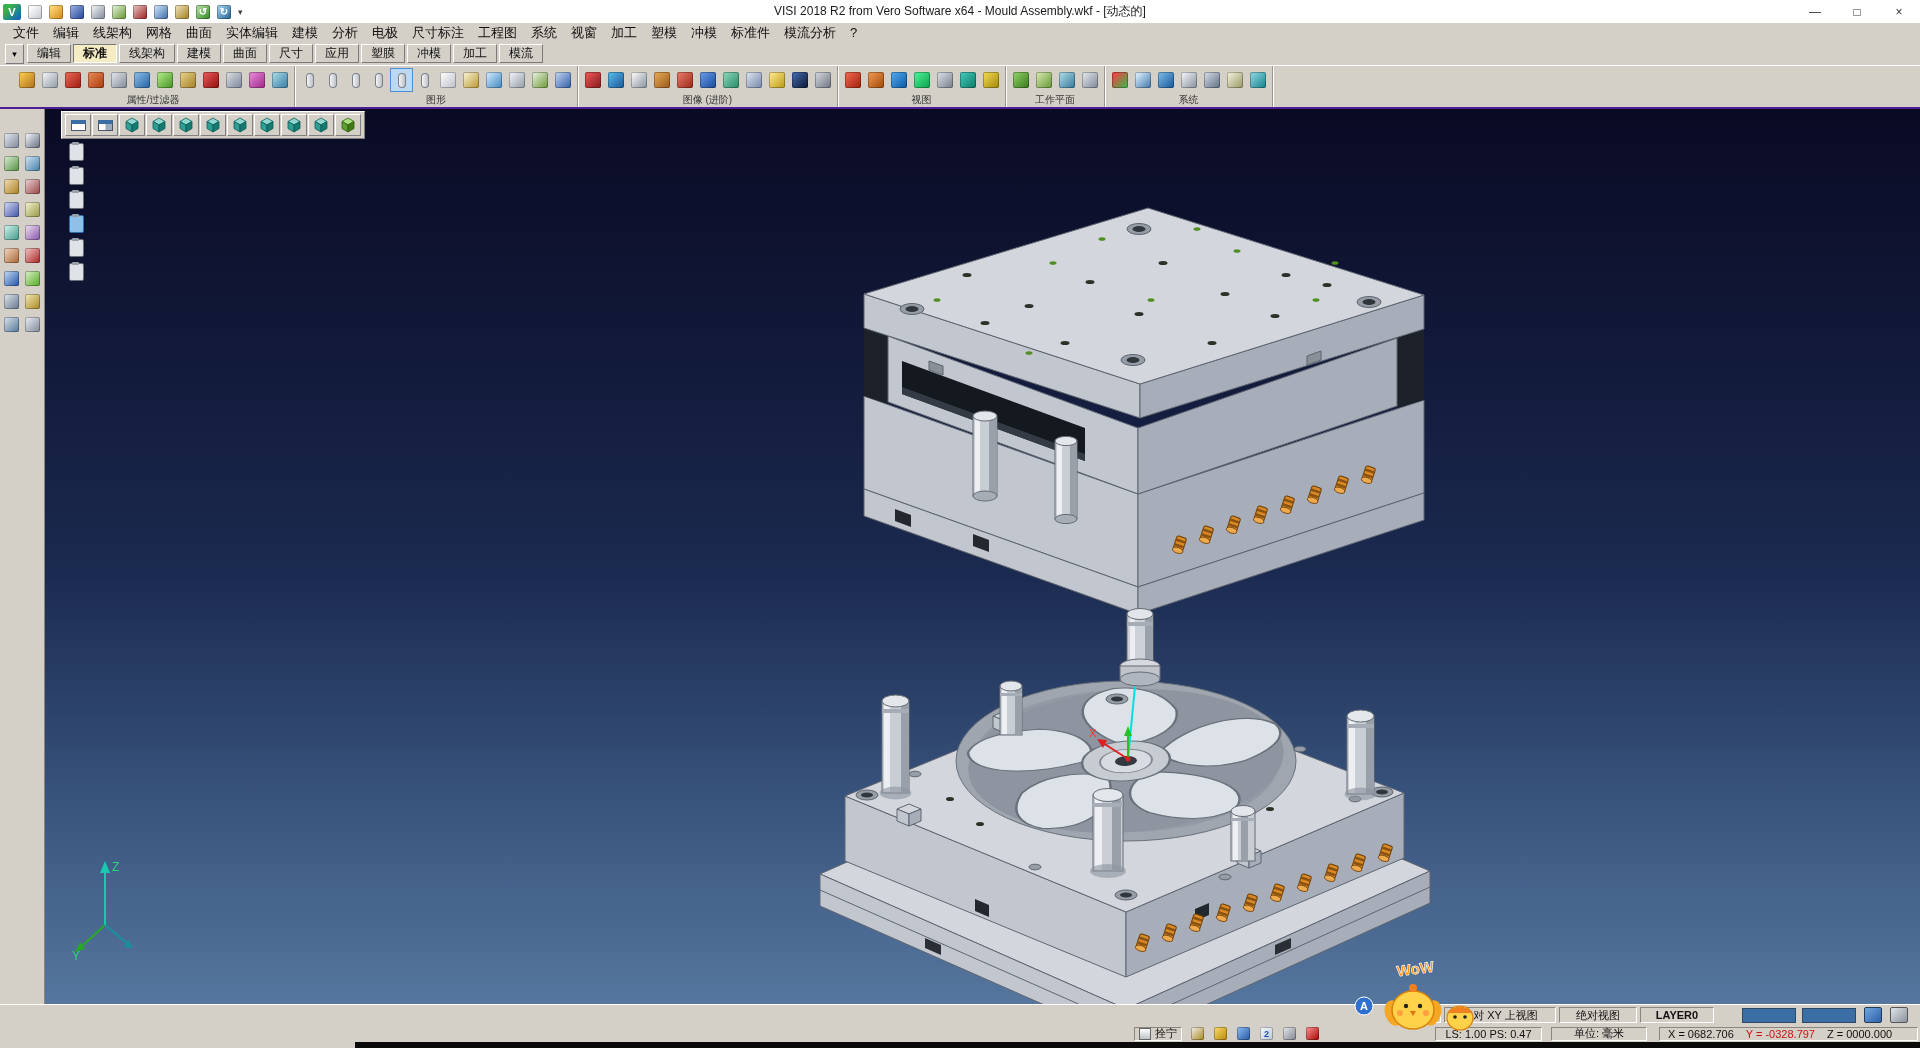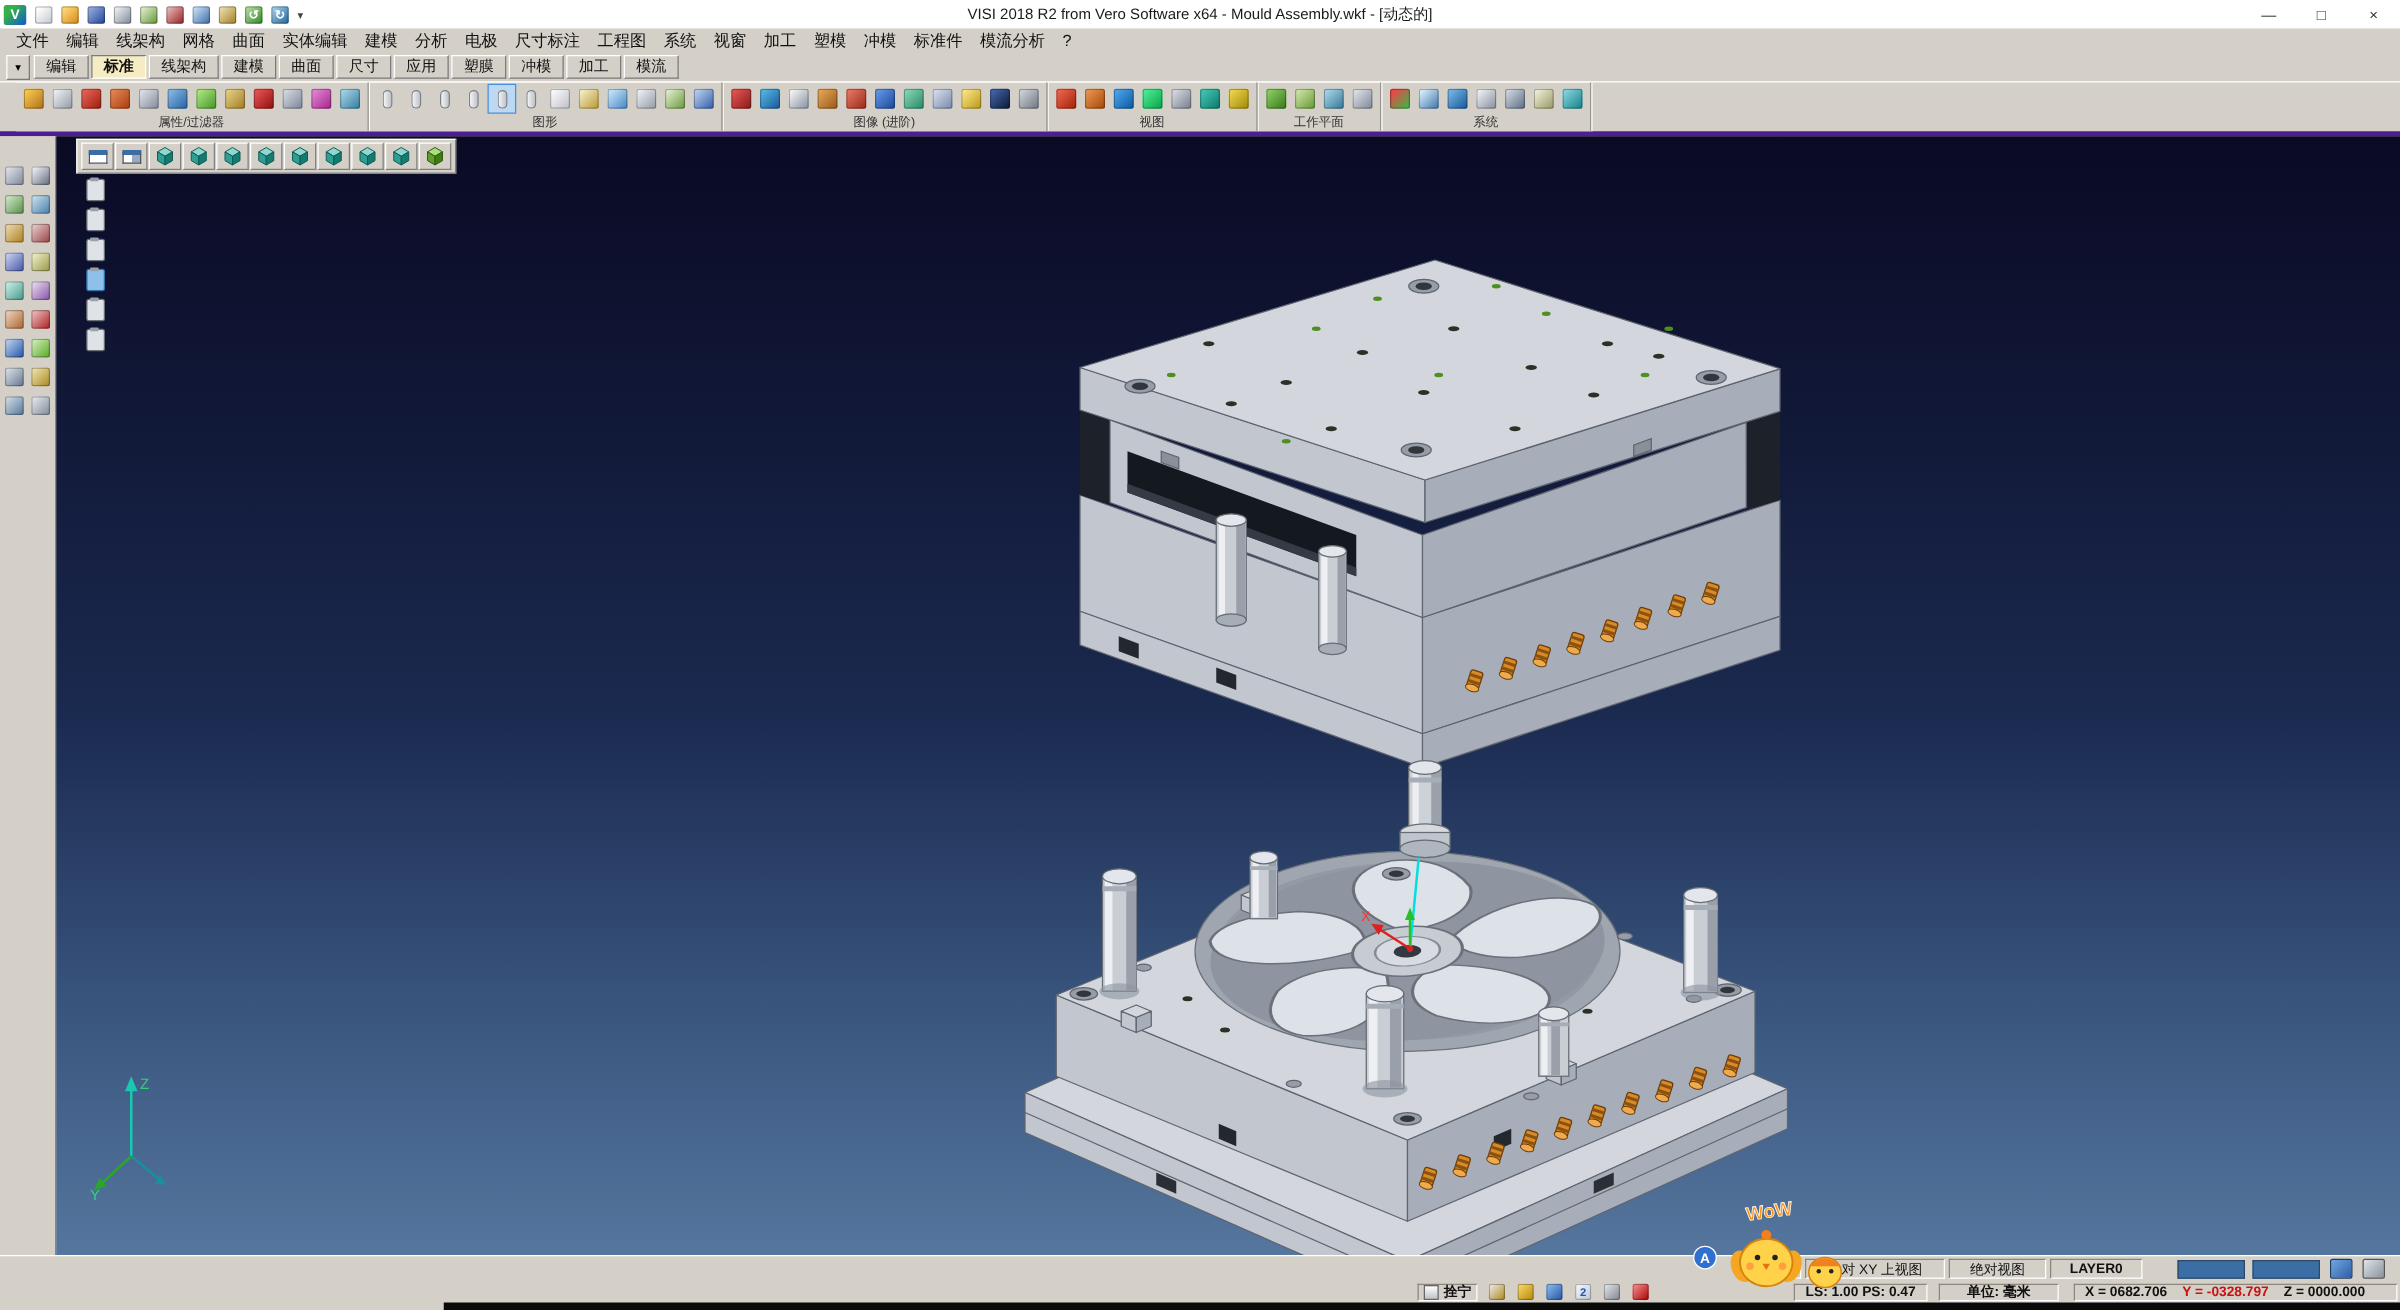--- a/index.html
+++ b/index.html
@@ -18,21 +18,21 @@
   .winbtn{width:42px;height:22px;display:flex;align-items:center;justify-content:center;font-size:12px;color:#333;}
   
   .menubar{position:absolute;top:23px;left:0;width:100%;height:19px;background:#d4d0c8;display:flex;align-items:center;padding-left:6px;box-sizing:border-box;}
   .menu-item{padding:0 7px;font-size:13px;color:#111;cursor:default;}
   
   .tabrow{position:absolute;top:42px;left:0;width:100%;height:23px;background:#d4d0c8;display:flex;align-items:center;padding-left:5px;box-sizing:border-box;}
   .tab-caret{width:17px;height:18px;background:#d4d0c8;border:1px solid;border-color:#fff #7a7a7a #7a7a7a #fff;display:flex;align-items:center;justify-content:center;margin-right:3px;}
   .tab{height:17px;line-height:16px;padding:0 9px;font-size:12px;background:#d4d0c8;border:1px solid;border-color:#fff #7a7a7a #7a7a7a #fff;margin-right:2px;color:#111;}
   .tab.active{background:#f6ecc4;border-color:#7a7a7a #fff #fff #7a7a7a;font-weight:bold;}
   
-  .toolbar{position:absolute;top:65px;left:0;width:100%;height:44px;background:#d4d0c8;border-top:1px solid #fff;border-bottom:4px solid #4c1d95;display:flex;padding-left:12px;box-sizing:border-box;}
+  .toolbar{position:absolute;top:65px;left:0;width:100%;height:44px;background:#d4d0c8;border-top:1px solid #fff;border-bottom:2px solid #4c1d95;display:flex;padding-left:12px;box-sizing:border-box;}
   .tb-group{display:flex;flex-direction:column;border-right:1px solid #9a968e;box-shadow:1px 0 0 #ffffff;padding:0 3px;}
   .tb-icons{display:flex;align-items:center;height:29px;}
   .tb-label{height:13px;line-height:12px;font-size:10px;text-align:center;color:#333;}
   
   .icon{width:23px;height:24px;display:flex;align-items:center;justify-content:center;border:1px solid transparent;box-sizing:border-box;}
   .icon-core{width:16px;height:16px;border-radius:2px;box-shadow:inset 0 0 0 1px rgba(0,0,0,.28);display:flex;align-items:center;justify-content:center;font-size:10px;font-weight:bold;color:#fff;}
   .icon-core.pill{width:8px;height:15px;border-radius:4px;background:linear-gradient(90deg,#fdfdfd,#b4b8be);box-shadow:inset 0 0 0 1px #7a8089;}
   .icon.active{border:1px solid #4a90d9;background:#bcd8f2;}
   
   .main{position:absolute;top:109px;left:0;width:100%;height:895px;display:flex;}
@@ -49,21 +49,21 @@
   .clip{width:22px;height:21px;display:flex;align-items:center;justify-content:center;}
   .clip-core{width:13px;height:16px;background:#dfe2e6;border:1px solid #6a7078;border-radius:2px;position:relative;}
   .clip-core::after{content:"";position:absolute;left:2px;top:-2px;width:7px;height:3px;background:#9aa0a8;border-radius:1px;}
   .clip.active .clip-core{background:#8fc0ea;border-color:#2f6fa8;}
   .triad{position:absolute;left:25px;bottom:44px;z-index:4;}
   
   .status1{position:absolute;top:1004px;left:0;width:100%;height:21px;background:#d4d0c8;border-top:1px solid #fff;display:flex;align-items:center;padding:0 12px;box-sizing:border-box;}
   .status2{position:absolute;top:1025px;left:0;width:100%;height:17px;background:#d4d0c8;display:flex;align-items:center;padding:0 2px;box-sizing:border-box;}
   .s-fill{flex:1;}
   .s-seg{height:16px;border:1px solid;border-color:#8a867e #fff #fff #8a867e;background:#d4d0c8;display:flex;align-items:center;justify-content:center;font-size:11px;color:#111;margin-left:3px;padding:0 4px;white-space:nowrap;box-sizing:border-box;}
-  .status2 .s-seg{height:14px;font-weight:bold;}
+  .status2 .s-seg{height:14px;}
   .s-layer span{font-weight:bold;}
   .s-bar{width:52px;height:13px;background:var(--accent-blue);border:1px solid #2c4a66;margin-left:6px;}
   .s-bar.first{margin-left:28px;}
   .s-mini{width:16px;height:14px;border:1px solid #223a55;border-radius:2px;margin-left:8px;}
   .s-mini.blue{background:linear-gradient(135deg,#6fa8e0,#2f5fa8);}
   .s-mini.gray{background:linear-gradient(135deg,#e0e4e8,#8a929c);border-color:#555;}
   .mag{width:8px;height:8px;border:2px solid #444;border-radius:50%;position:relative;display:inline-block;}
   .mag::after{content:"";position:absolute;width:5px;height:2px;background:#444;transform:rotate(45deg);right:-4px;bottom:-2px;}
   .snap-ico{width:10px;height:10px;border:1px solid #666;background:linear-gradient(#fff,#bcc2c8);margin-right:4px;display:inline-block;}
   .s-icons{display:flex;align-items:center;margin-left:6px;gap:4px;}

